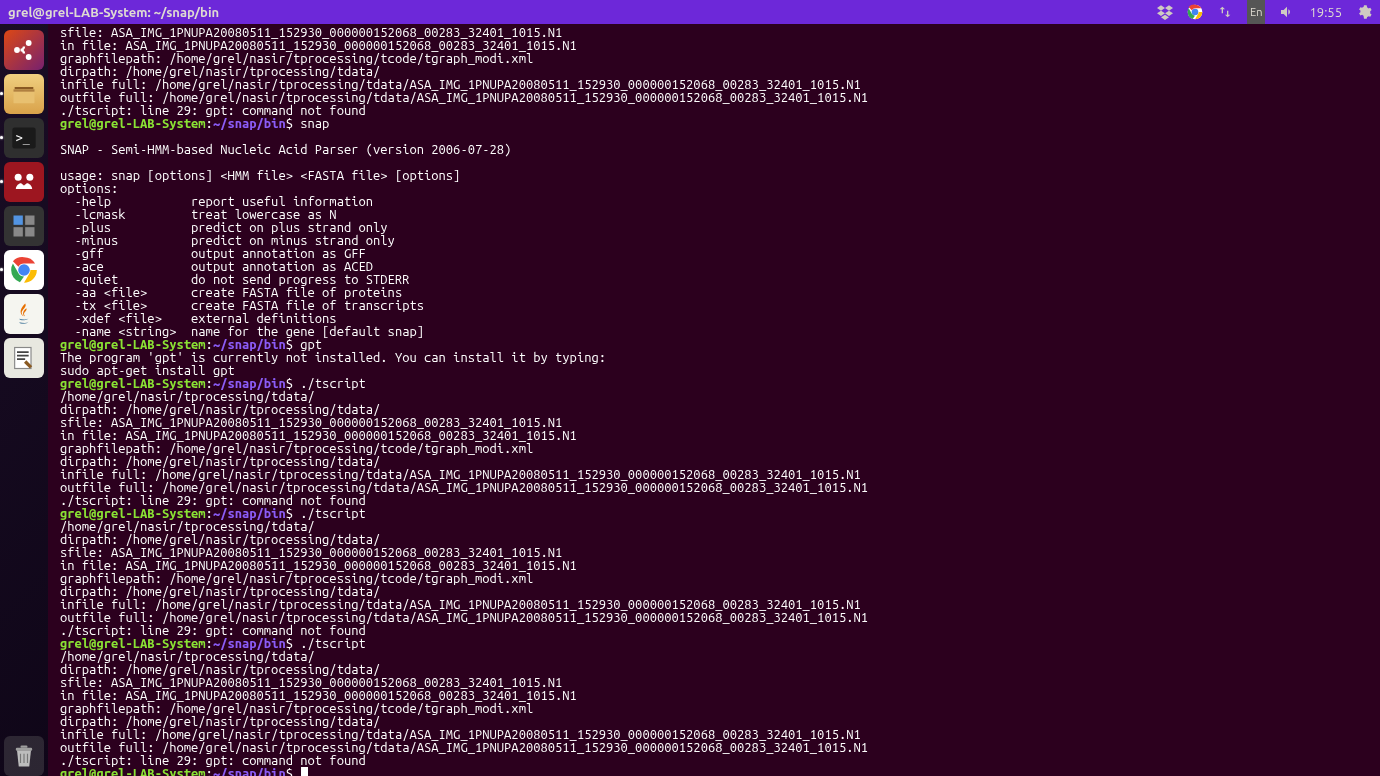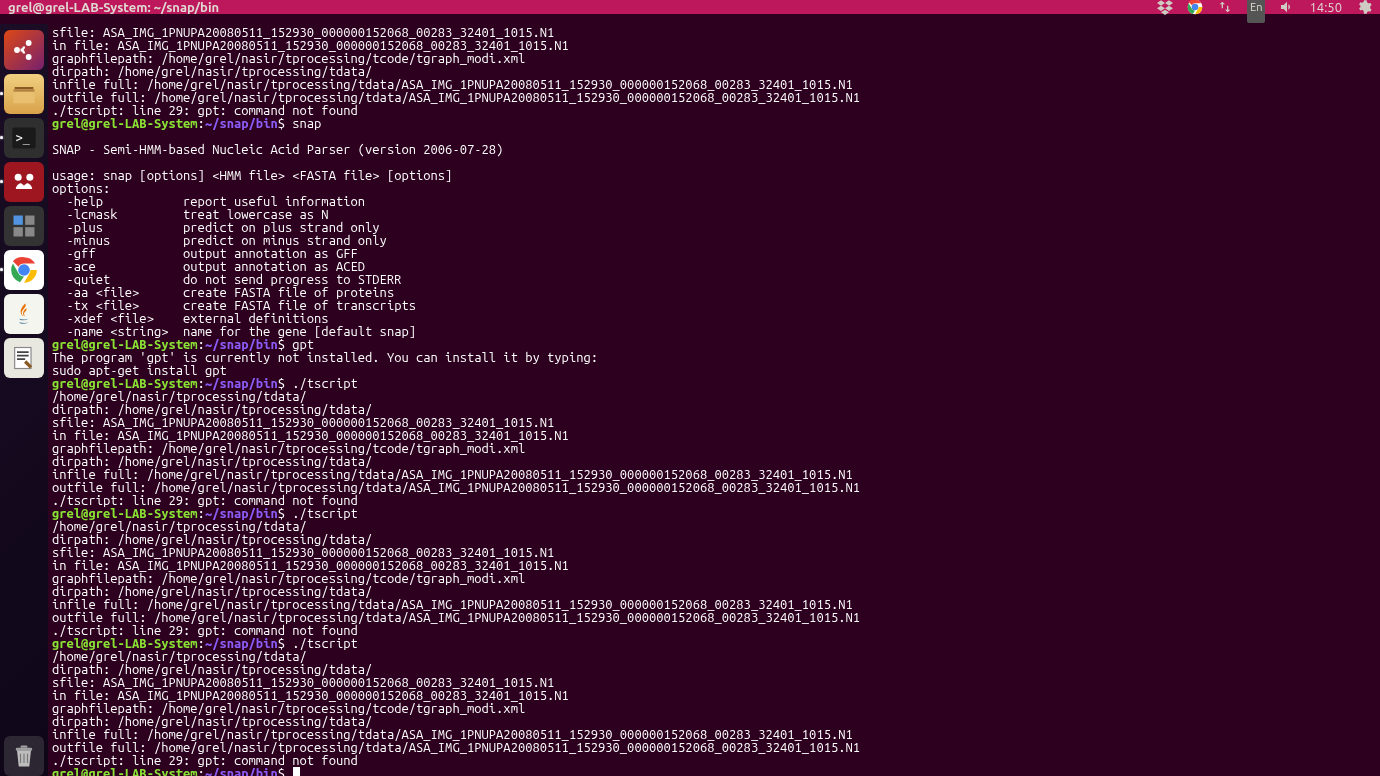--- a/index.html
+++ b/index.html
@@ -6,22 +6,22 @@
     body {
       width: 1380px;
       height: 776px;
       background: #2c001e;
       font-family: "Ubuntu Mono", "DejaVu Sans Mono", monospace;
       font-size: 13px;
       overflow: hidden;
       position: relative;
     }
     .top-panel {
-      height: 14px;
-      background: #be185d;
+      height: 24px;
+      background: #6d28d9;
       color: #dfdbd2;
       display: flex;
       align-items: center;
       padding: 0 8px;
       font-family: Ubuntu, sans-serif;
       font-size: 13px;
     }
     .top-panel .title { flex: 1; font-weight: bold; }
     .top-panel .indicators {
       display: flex;
@@ -74,21 +74,21 @@
     .launcher .spacer { flex: 1; }
     .launcher-item svg { width: 28px; height: 28px; }
     .terminal-area {
       position: absolute;
       top: 24px;
       left: 48px;
       width: calc(100% - 48px);
       height: calc(100% - 24px);
       background: #2c001e;
       color: #ffffff;
-      padding: 2px 4px;
+      padding: 2px 12px;
       font-family: "Ubuntu Mono", "DejaVu Sans Mono", monospace;
       font-size: 13px;
       line-height: 1.0;
       white-space: pre;
       overflow: hidden;
     }
     .term-line { display: block; min-height: 13px; }
     .prompt-user { color: #8ae234; font-weight: bold; text-align: right; }
     .prompt-path { color: #8b5cf6; font-weight: bold; }
     .prompt-symbol { color: #ffffff; }
@@ -131,21 +131,21 @@
       <svg viewBox="0 0 24 24" fill="#cfcac2">
           <path d="M8 4l-4 4h3v6h2V8h3L8 4zm8 16l4-4h-3V10h-2v6h-3l4 4z"></path>
         </svg>
     </span>
     <span class="lang-badge">En</span>
     <span class="indicator-icon">
       <svg viewBox="0 0 24 24" fill="#cfcac2">
           <path d="M3 9v6h4l5 5V4L7 9H3zm13.5 3a4.5 4.5 0 0 0-2.5-4v8a4.5 4.5 0 0 0 2.5-4z"></path>
         </svg>
     </span>
-    <span>14:50</span>
+    <span>19:55</span>
     <span class="indicator-icon">
       <svg viewBox="0 0 24 24" fill="#cfcac2">
           <path d="M12 8a4 4 0 1 0 0 8 4 4 0 0 0 0-8zm9.4 4a7.6 7.6 0 0 0-.1-1.3l2.1-1.6-2-3.4-2.5 1a7.6 7.6 0 0 0-2.2-1.3L16 2h-4l-.7 2.4a7.6 7.6 0 0 0-2.2 1.3l-2.5-1-2 3.4 2.1 1.6a7.7 7.7 0 0 0 0 2.6l-2.1 1.6 2 3.4 2.5-1a7.6 7.6 0 0 0 2.2 1.3L12 22h4l.7-2.4a7.6 7.6 0 0 0 2.2-1.3l2.5 1 2-3.4-2.1-1.6c.1-.4.1-.9.1-1.3z"></path>
         </svg>
     </span>
   </div>
 </div>
 
 <div class="launcher">
   <div class="launcher-item" style="background:linear-gradient(135deg,#dd4814,#77216f);">

